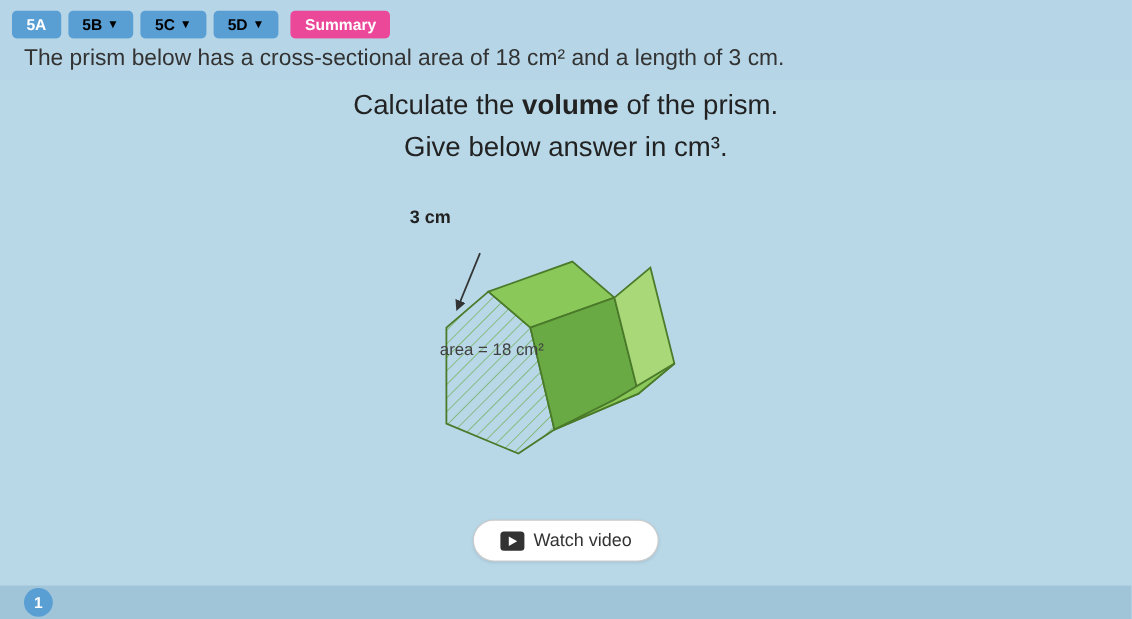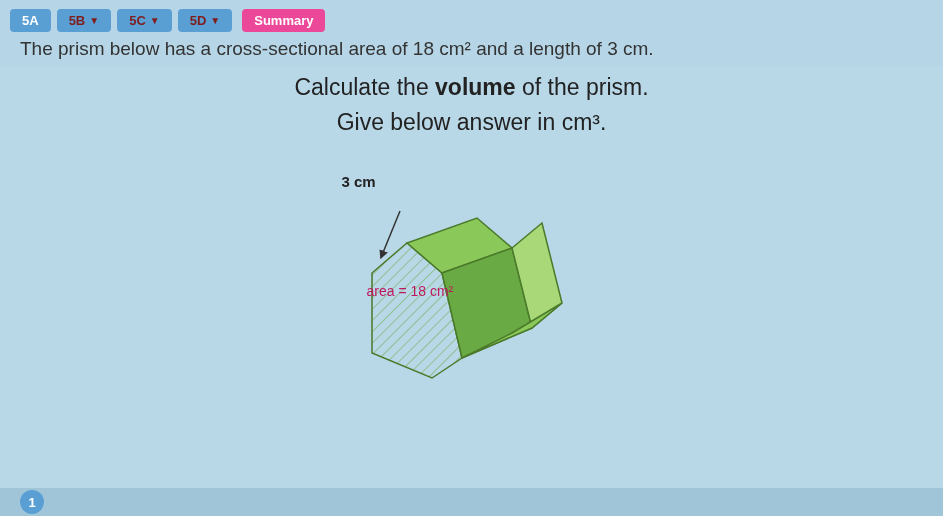--- a/index.html
+++ b/index.html
@@ -36,21 +36,21 @@
       border: none;
     }
 
     .nav-btn-5a {
       background: #5a9fd4;
       color: white;
     }
 
     .nav-btn-dropdown {
       background: #5a9fd4;
-      color: #7f1d1d;
+      color: #000000;
       display: flex;
       align-items: center;
       gap: 4px;
     }
 
     .nav-btn-summary {
       background: #ec4899;
       color: white;
       margin-left: 4px;
     }
@@ -117,21 +117,21 @@
       position: absolute;
       top: 20px;
       left: 20px;
     }
 
     .area-label {
       position: absolute;
       top: 110px;
       left: 35px;
       font-size: 14px;
-      color: #be185d;
+      color: #404040;
     }
 
     
     .watch-video-btn {
       display: flex;
       align-items: center;
       gap: 8px;
       background: white;
       border: 1px solid #ccc;
       border-radius: 20px;
@@ -244,17 +244,21 @@
       <defs>
         <marker id="arrow" markerWidth="6" markerHeight="6" refX="3" refY="3" orient="auto">
           <path d="M0,0 L6,3 L0,6 Z" fill="#333"></path>
         </marker>
       </defs>
     </svg>
 
     <div class="area-label">area = 18 cm²</div>
   </div>
 
+  <button class="watch-video-btn">
+    <span class="video-icon"></span>
+    <span>Watch video</span>
+  </button>
 </div>
 
 <div class="bottom-bar">
   <div class="bottom-number">1</div>
 </div>
 
 </body></html>

